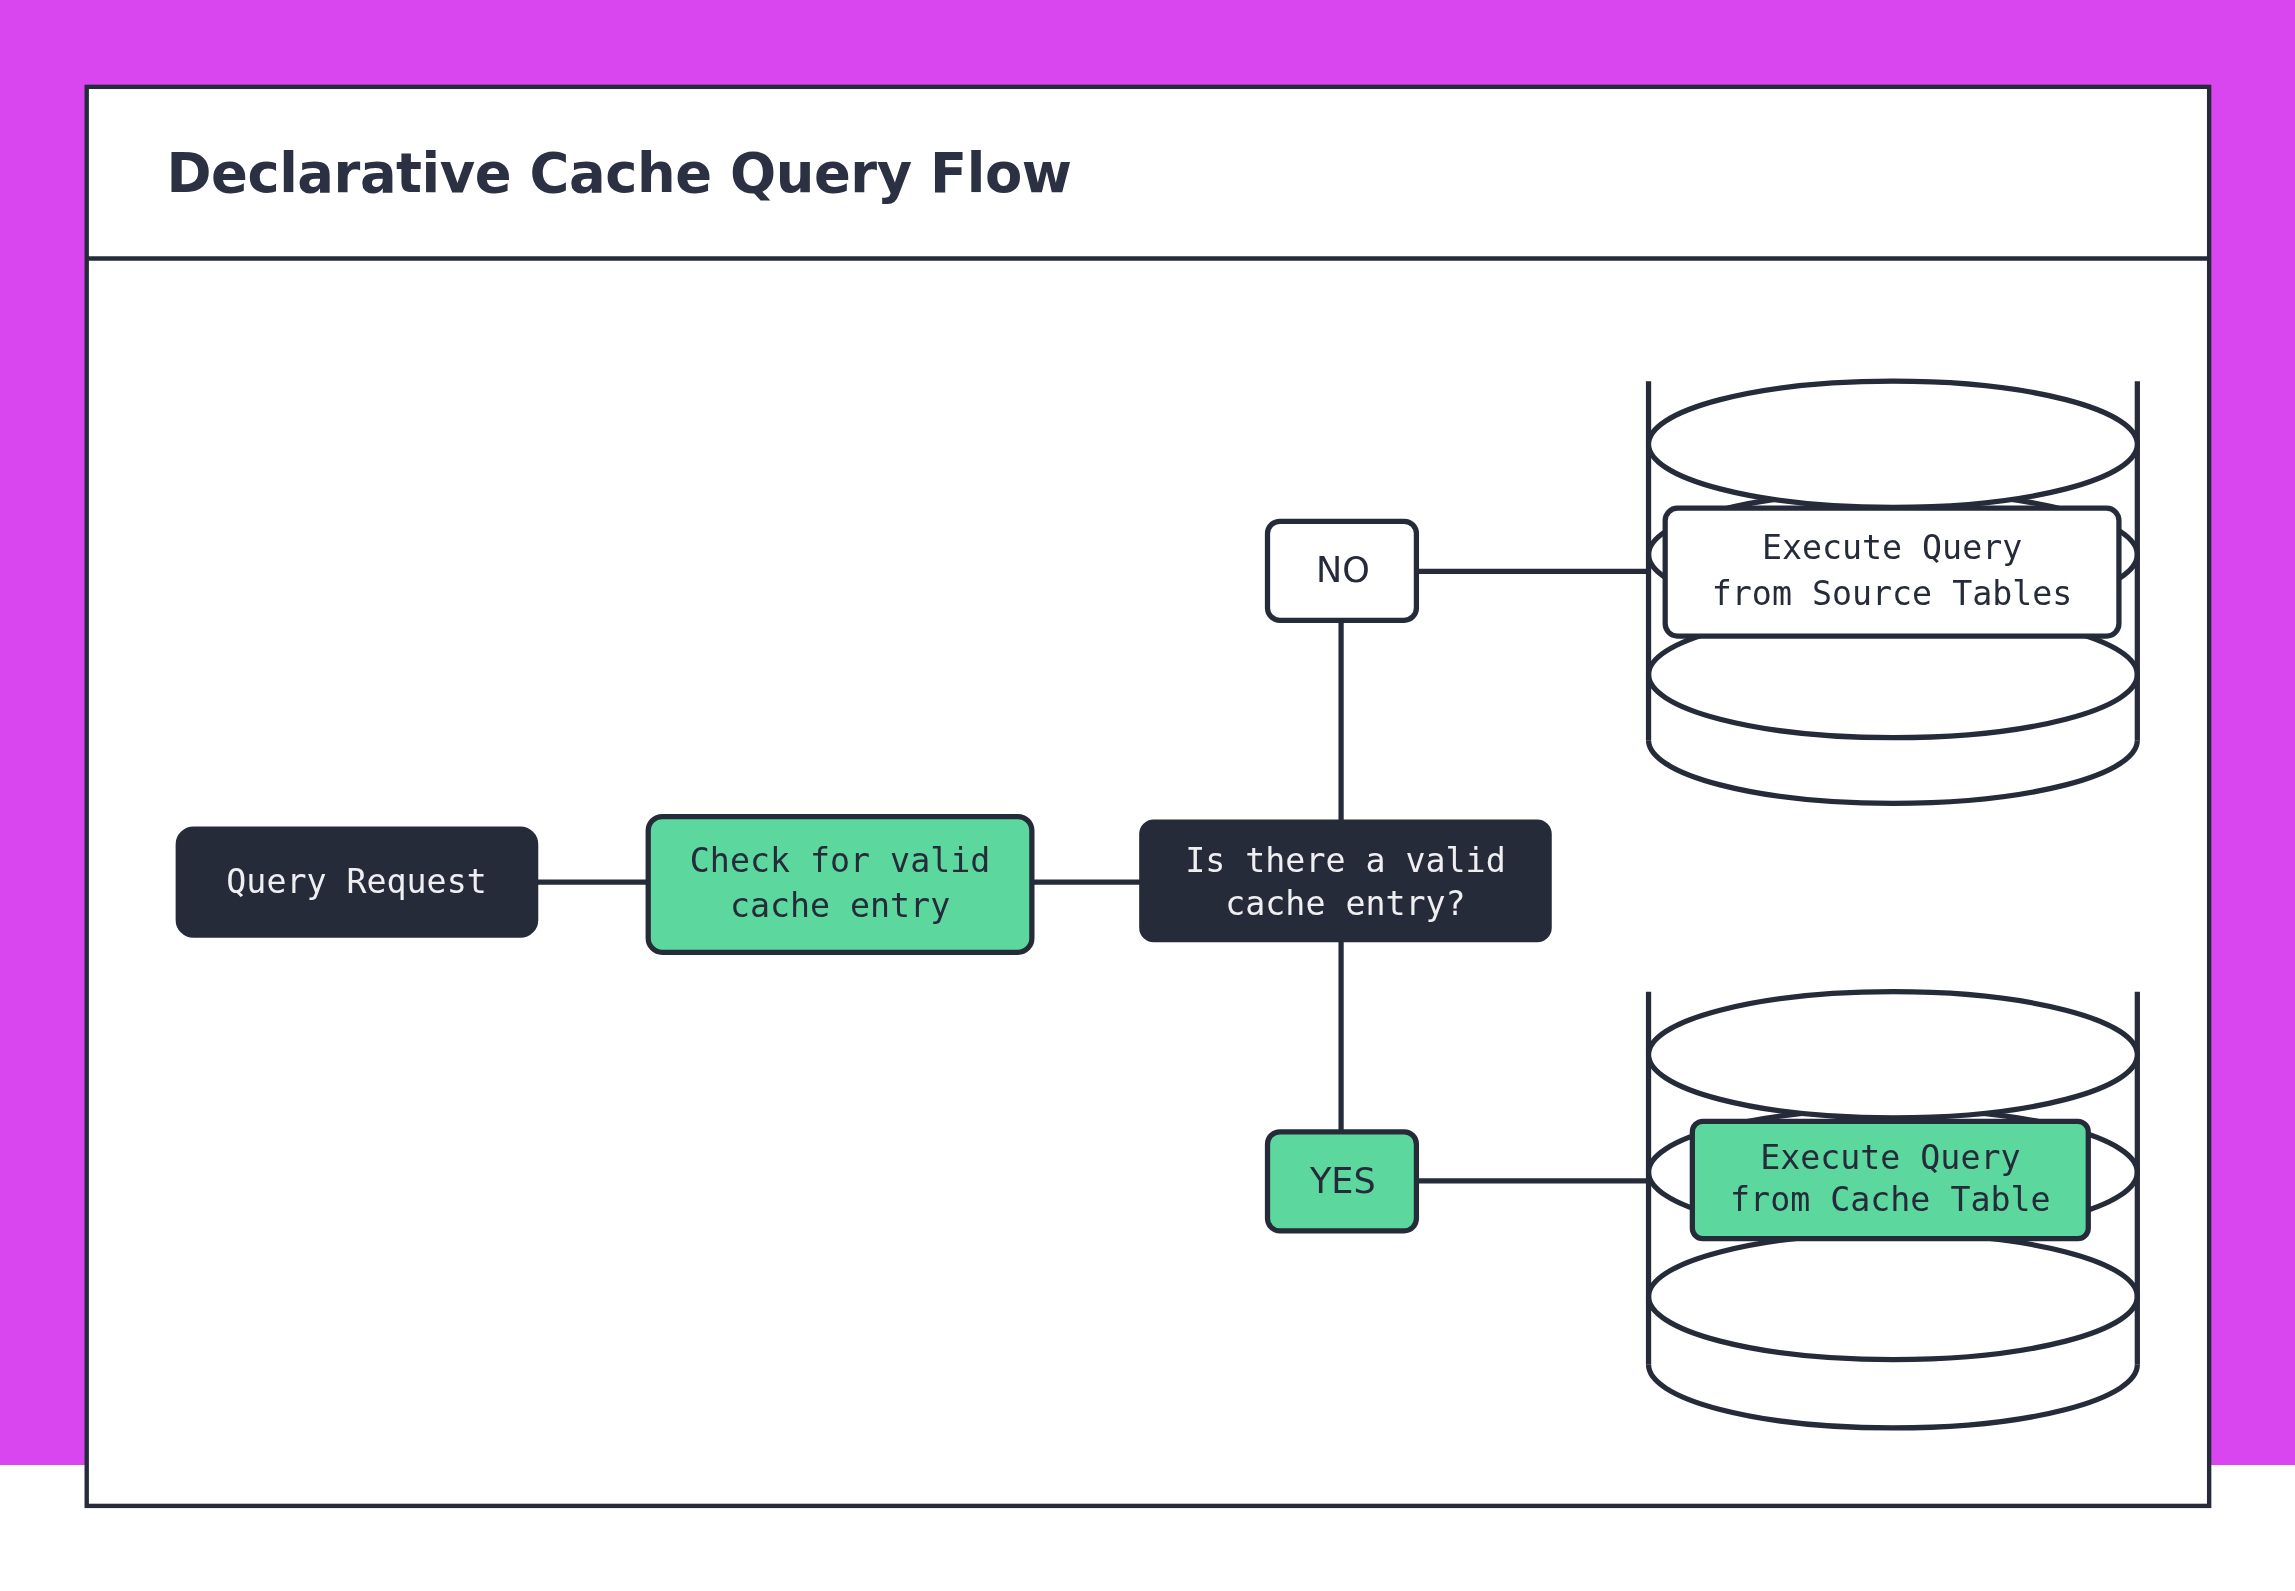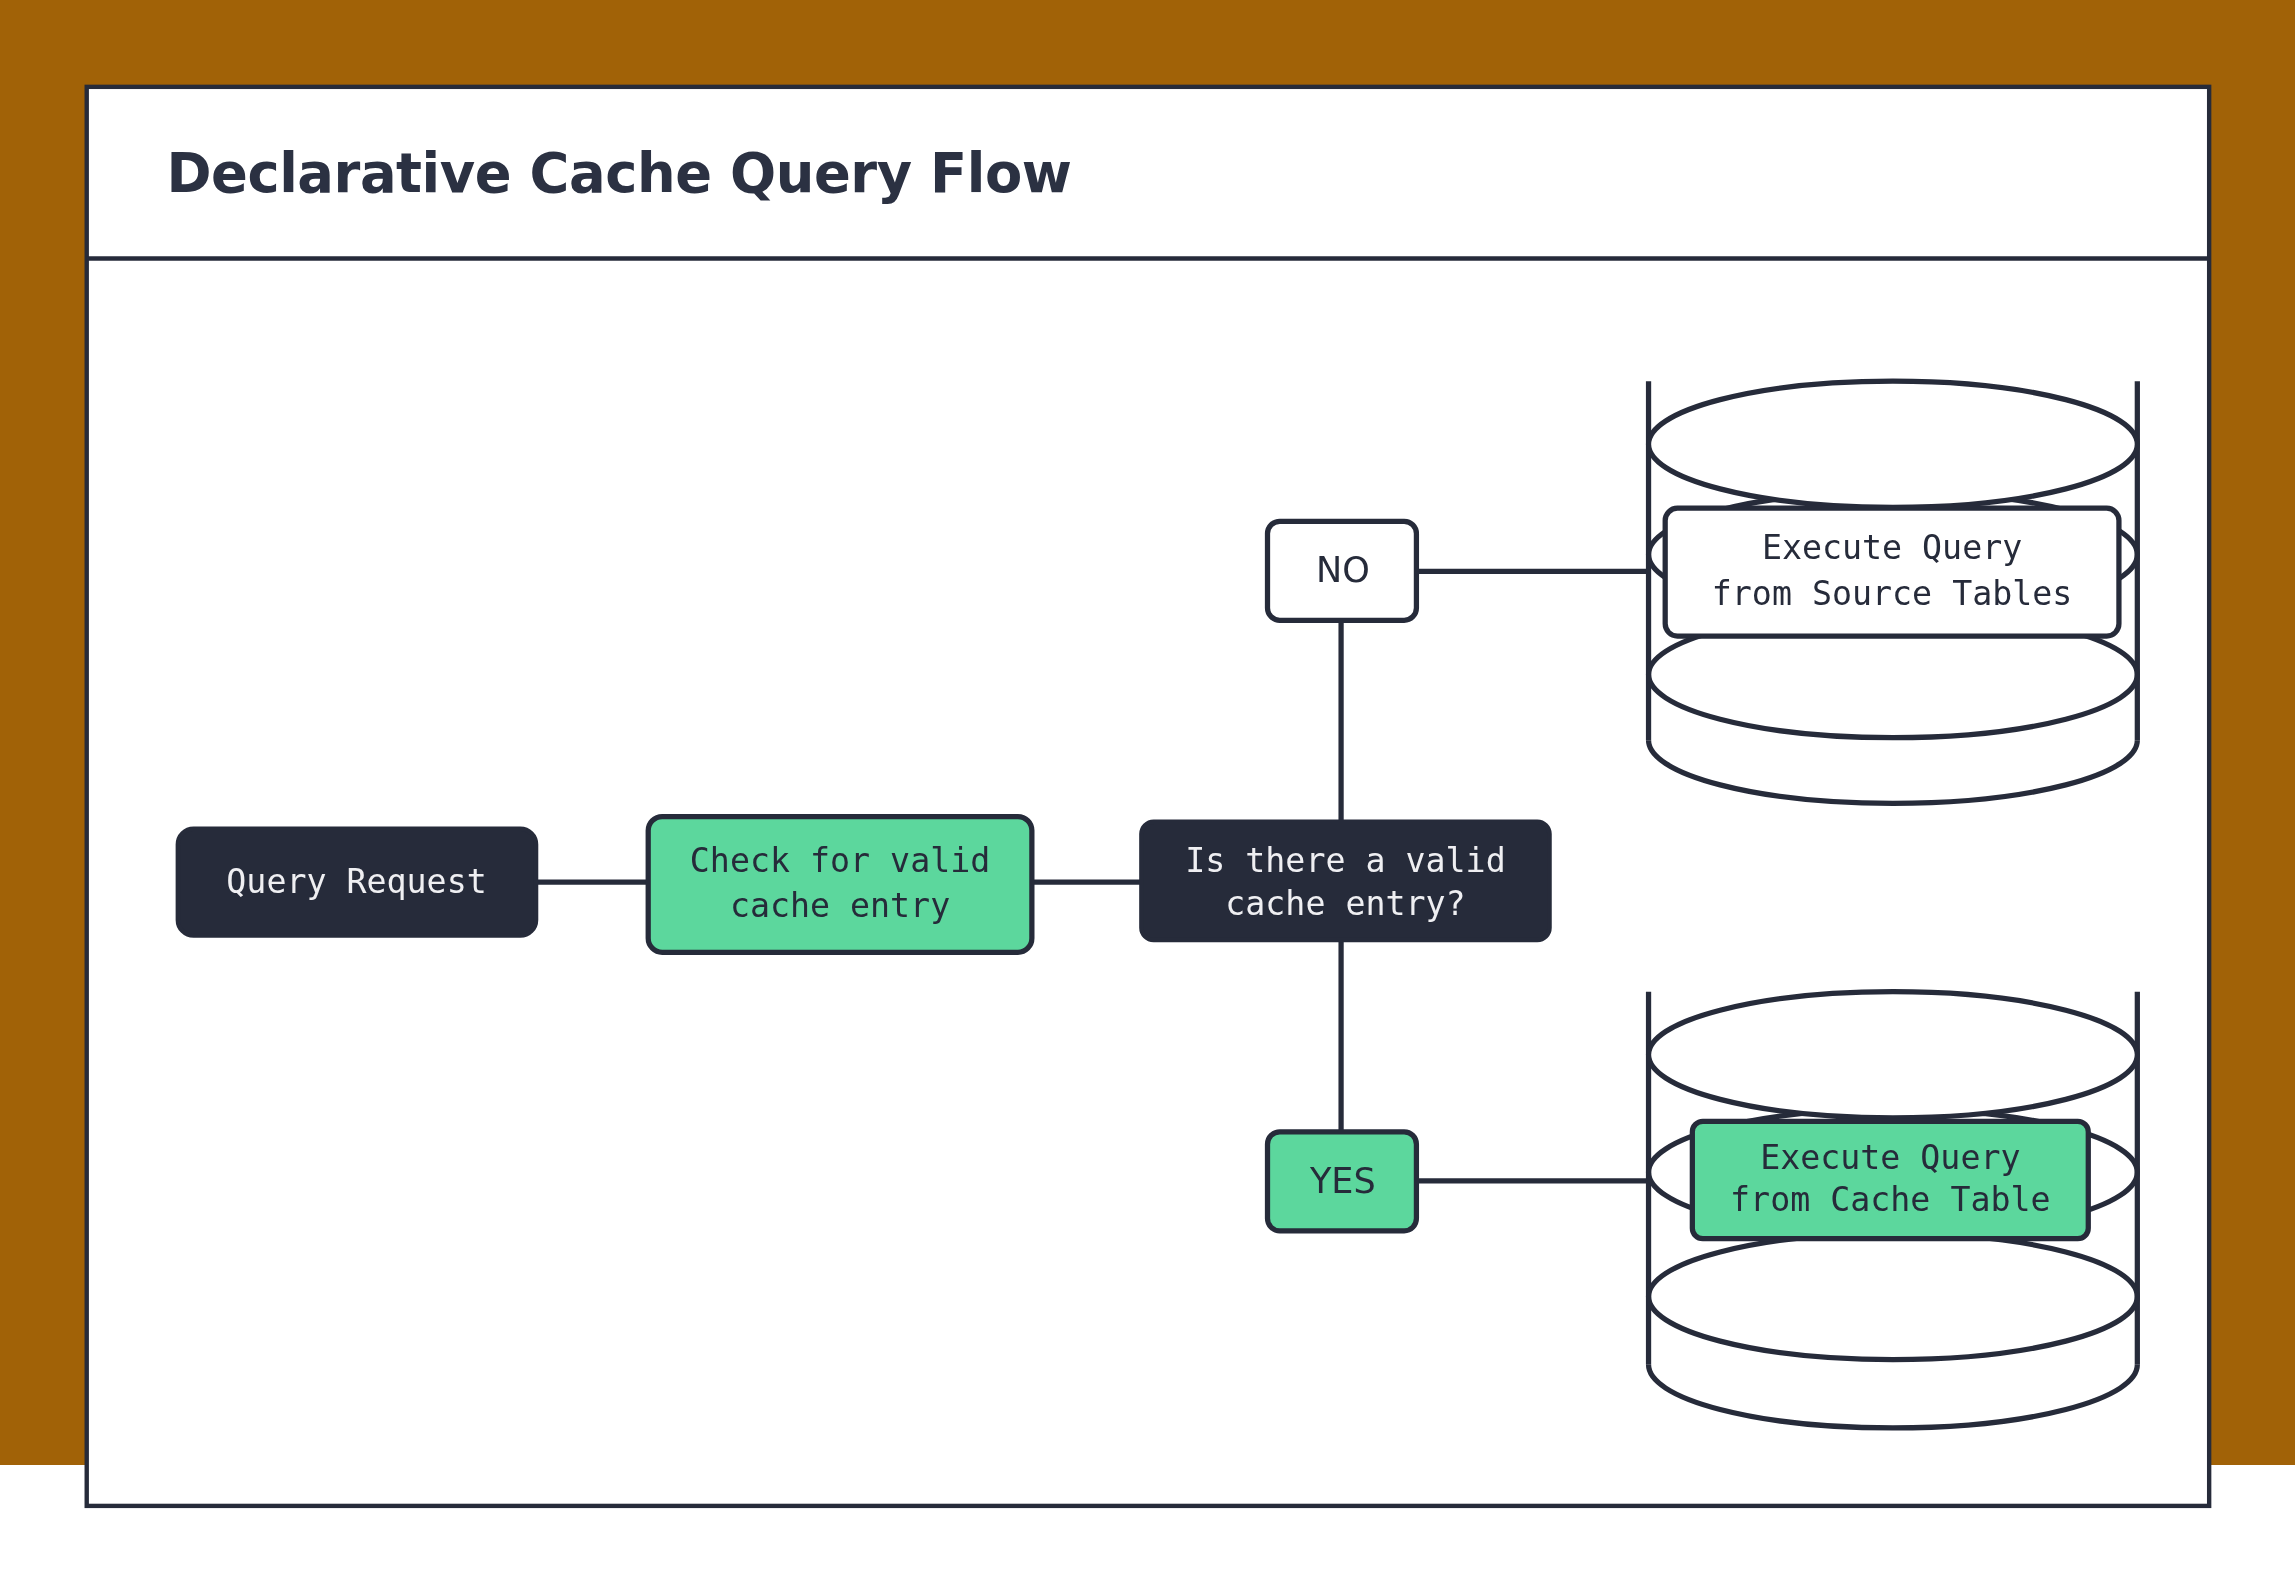--- a/index.html
+++ b/index.html
@@ -10,21 +10,21 @@
   body {
     width: 2295px;
     height: 1591px;
     font-family: "DejaVu Sans", sans-serif;
     overflow: hidden;
   }
   #diagram-root {
     position: relative;
     width: 2295px;
     height: 1465px;
-    background: #a16207;
+    background: #d946ef;
   }
   svg.canvas {
     position: absolute;
     left: 0;
     top: 0;
     width: 2295px;
     height: 1591px;
     display: block;
   }
   .frame-rect {

